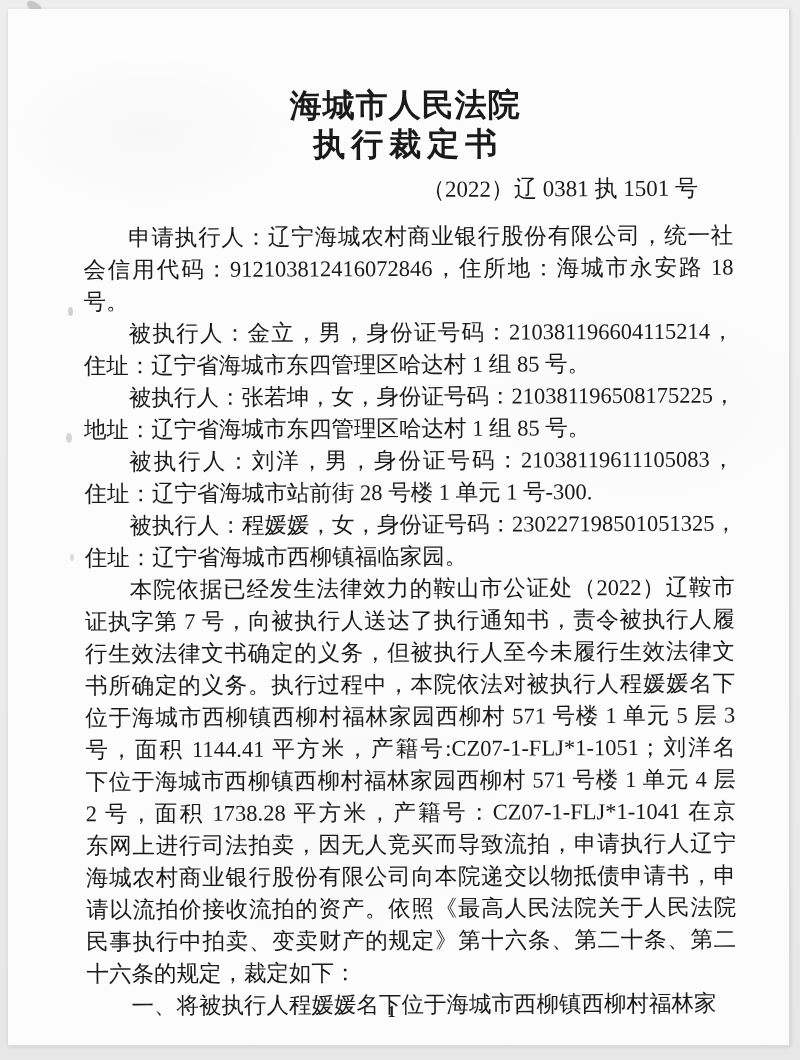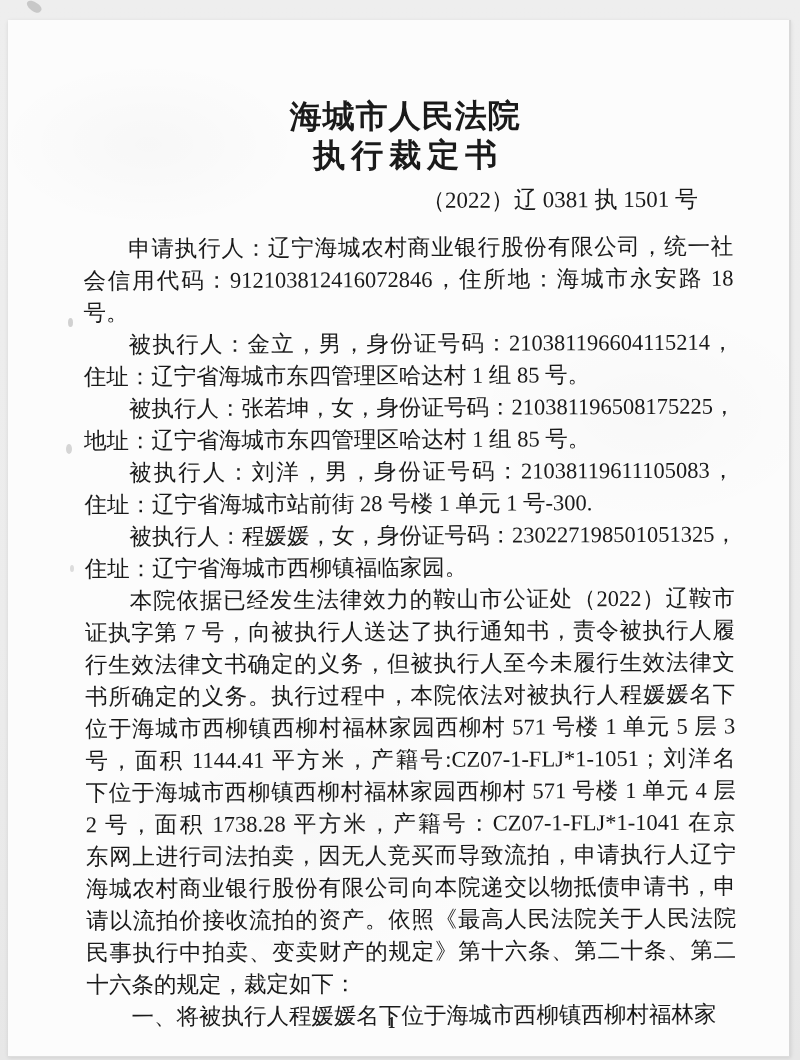--- a/index.html
+++ b/index.html
@@ -12,21 +12,21 @@
   body{
     width:800px;height:1060px;overflow:hidden;
     background:var(--scanbg);
     font-family:"Liberation Serif","DejaVu Serif",serif;
   }
   .scan{
     position:relative;width:800px;height:1060px;
     background:linear-gradient(180deg,#eeeeee 0%,#ececec 60%,#e7e7e7 100%);
   }
   .page{
-    position:absolute;left:8px;top:20px;width:783px;height:1037px;
+    position:absolute;left:8px;top:9px;width:783px;height:1037px;
     background:var(--paper);
     border-right:2px solid #d9d9d9;
     border-bottom:1px solid #dddddd;
     box-shadow:0 1px 4px rgba(0,0,0,0.10);
     overflow:hidden;
   }
   
   .page::before{
     content:"";position:absolute;inset:0;pointer-events:none;
     background-image:

